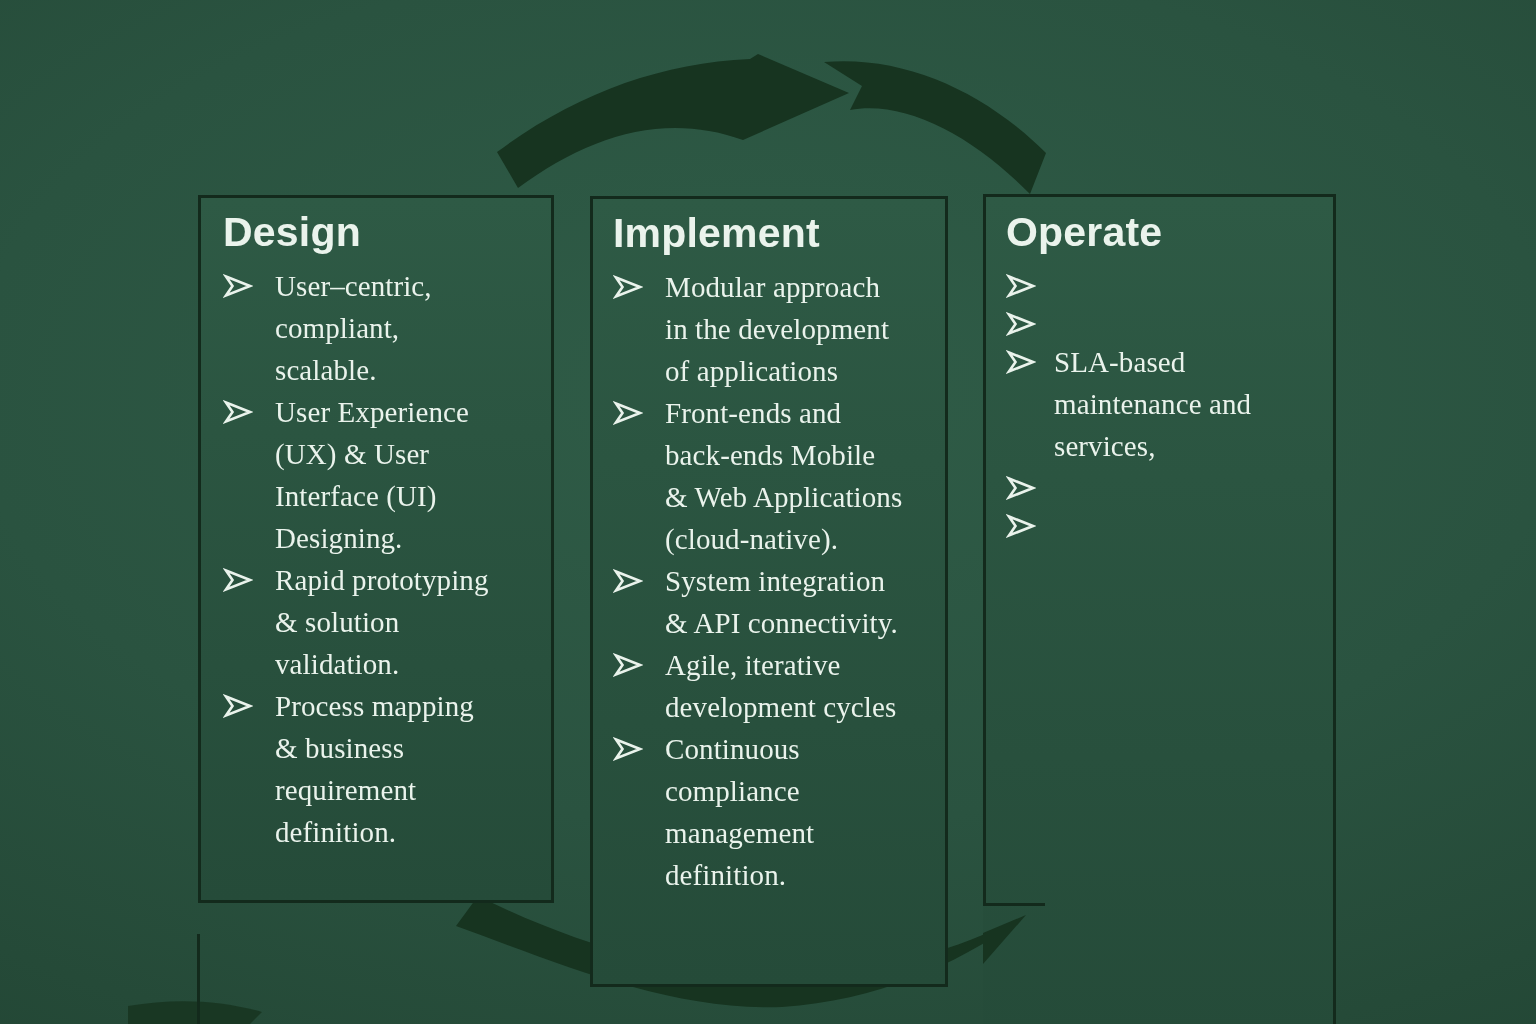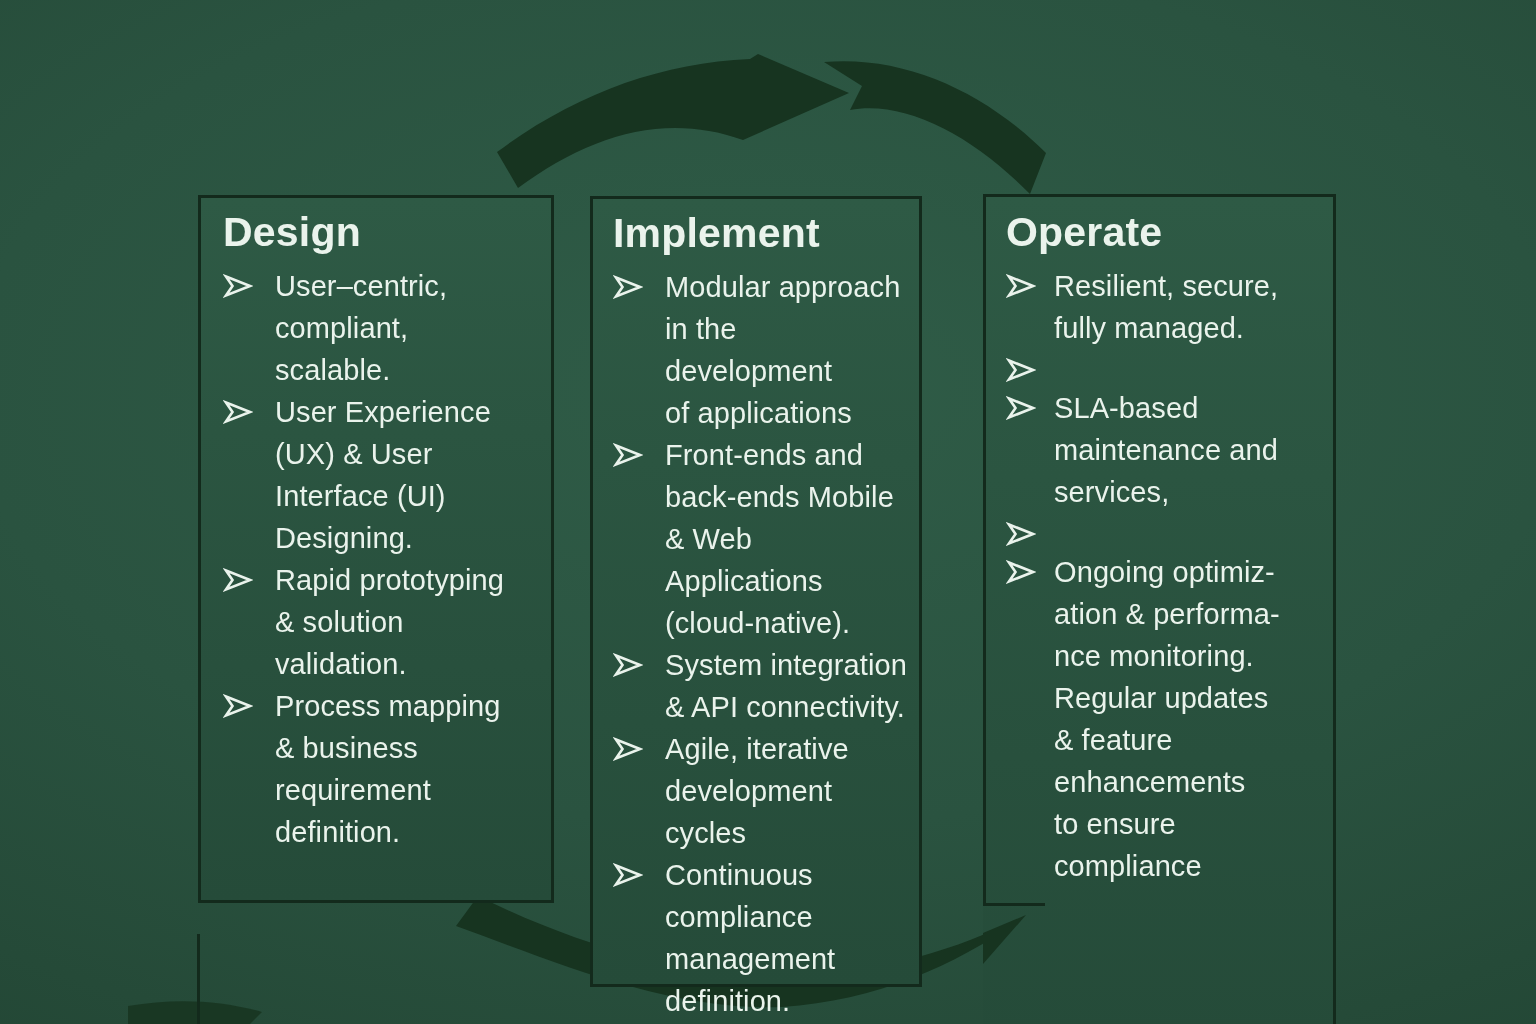--- a/index.html
+++ b/index.html
@@ -11,30 +11,30 @@
   }
   .decor{position:absolute;inset:0;z-index:0;}
   .decor-top{position:absolute;inset:0;z-index:2;pointer-events:none;}
   .box{
     position:absolute;z-index:1;box-sizing:border-box;
     border:3px solid #132a1c;
     background:linear-gradient(180deg,#2e5a45 0%,#254b39 100%);
     color:#eaf3ec;
   }
   .box-design   {left:198px;top:195px;width:356px;height:708px;padding:12px 14px 0 22px;}
-  .box-implement{left:590px;top:196px;width:332px;height:791px;padding:12px 12px 0 20px;}
+  .box-implement{left:590px;top:196px;width:358px;height:791px;padding:12px 12px 0 20px;}
   .box-operate  {left:983px;top:194px;width:353px;height:846px;padding:13px 8px 0 23px;border-left:none;}
   .partial-left-border{position:absolute;left:0;top:0;width:3px;height:706px;background:#132a1c;}
   .corner-tick{position:absolute;left:0;top:706px;width:62px;height:3px;background:#132a1c;}
   .box-title{
     margin:0 0 10px 0;font-size:41px;font-weight:700;line-height:45px;
     letter-spacing:0.2px;
   }
   .bullet-list{list-style:none;margin:0;padding:0;}
-  .bullet-item{display:grid;grid-template-columns:52px 1fr;}
+  .bullet-item{display:grid;grid-template-columns:52px 1fr;font-family:Liberation Serif, serif;}
   .box-operate .bullet-item{grid-template-columns:48px 1fr;}
   .marker{padding-top:8px;}
   .item-text{
     white-space:pre-line;font-size:29px;line-height:42px;letter-spacing:0.1px;
   }
 </style>
 </head>
 <body>
 
 <div id="stage">
@@ -151,22 +151,20 @@
 
   <section class="box box-operate">
     <span class="partial-left-border"></span>
     <span class="corner-tick"></span>
     <h2 class="box-title">Operate</h2>
     <ul class="bullet-list">
       <li class="bullet-item">
         <span class="marker"><svg width="30" height="26" viewBox="0 0 30 26">
               <path d="M3 3.5 L27 13 L3 22.5 L9.5 13 Z" fill="none" stroke-width="2.6" stroke-linejoin="miter" stroke="#eaf3ec"></path>
             </svg></span>
-        <span class="item-text">Resilient, secure,
-fully managed.</span>
       </li>
       <li class="bullet-item">
         <span class="marker"><svg width="30" height="26" viewBox="0 0 30 26">
               <path d="M3 3.5 L27 13 L3 22.5 L9.5 13 Z" fill="none" stroke-width="2.6" stroke-linejoin="miter" stroke="#eaf3ec"></path>
             </svg></span>
       </li>
       <li class="bullet-item">
         <span class="marker"><svg width="30" height="26" viewBox="0 0 30 26">
               <path d="M3 3.5 L27 13 L3 22.5 L9.5 13 Z" fill="none" stroke-width="2.6" stroke-linejoin="miter" stroke="#eaf3ec"></path>
             </svg></span>
@@ -176,27 +174,20 @@
       </li>
       <li class="bullet-item">
         <span class="marker"><svg width="30" height="26" viewBox="0 0 30 26">
               <path d="M3 3.5 L27 13 L3 22.5 L9.5 13 Z" fill="none" stroke-width="2.6" stroke-linejoin="miter" stroke="#eaf3ec"></path>
             </svg></span>
       </li>
       <li class="bullet-item">
         <span class="marker"><svg width="30" height="26" viewBox="0 0 30 26">
               <path d="M3 3.5 L27 13 L3 22.5 L9.5 13 Z" fill="none" stroke-width="2.6" stroke-linejoin="miter" stroke="#eaf3ec"></path>
             </svg></span>
-        <span class="item-text">Ongoing optimiz-
-ation &amp; performa-
-nce monitoring.
-Regular updates
-&amp; feature
-enhancements
-to ensure compliance</span>
       </li>
     </ul>
   </section>
 
   <svg class="decor-top" viewBox="0 0 1536 1024" aria-hidden="true">
     <polygon points="983,933 1026,915 983,964" fill="#173420"></polygon>
   </svg>
 
 </div>
 

